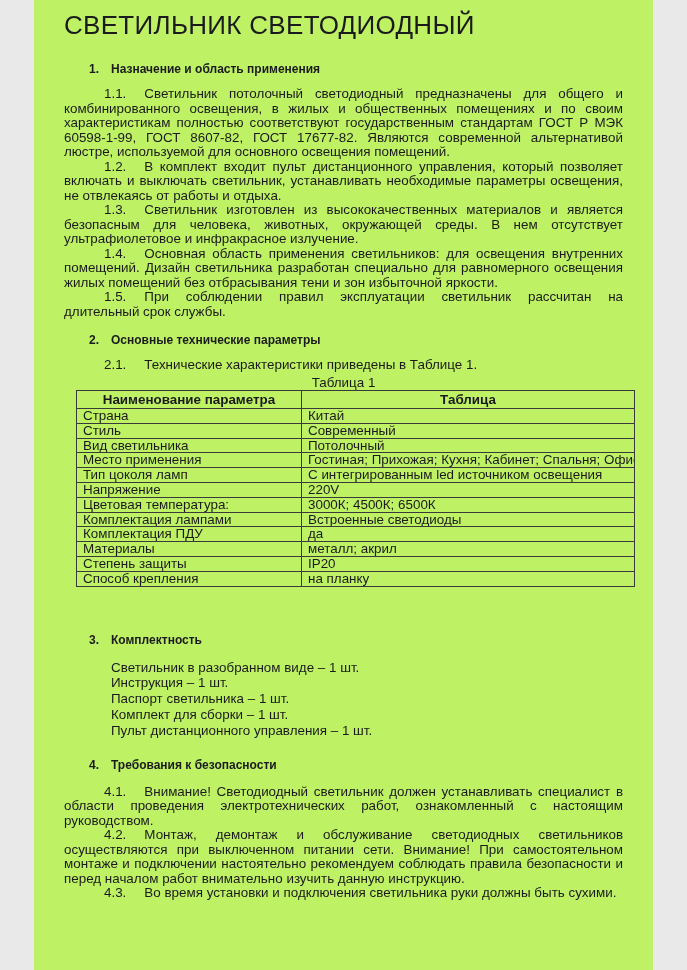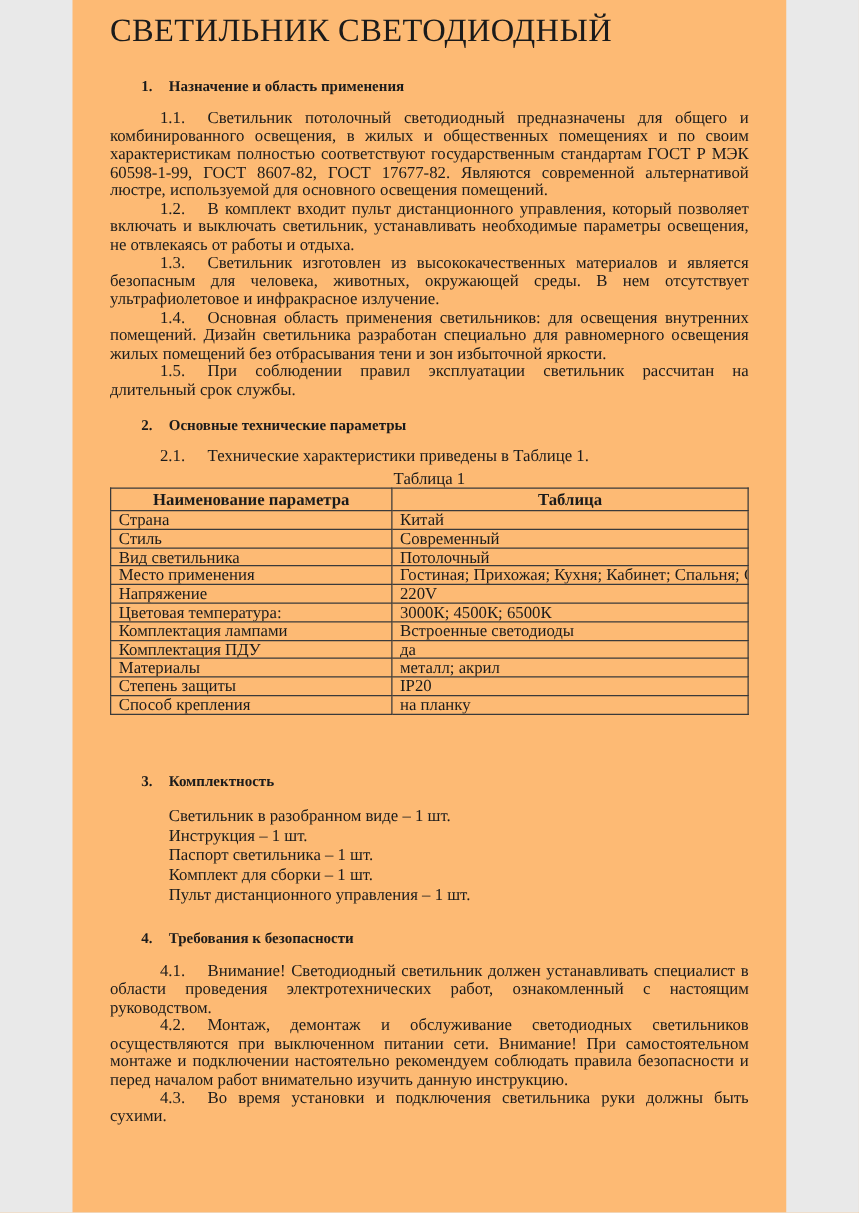--- a/index.html
+++ b/index.html
@@ -1,25 +1,25 @@
 <!DOCTYPE html>
 <html lang="ru"><head>
 <meta charset="utf-8">
 <style>
   html, body { margin: 0; padding: 0; background: #e9e9e9; }
   .page {
     position: relative;
-    width: 571px;
+    width: 619px;
     height: 970px;
     margin: 0 auto;
     box-sizing: border-box;
     padding: 6px 30px 0 30px;
-    background: #fdba74;
+    background: #bef264;
     color: #1b1b1b;
-    font-family: Liberation Serif, serif;
+    font-family: Liberation Sans, sans-serif;
     overflow: hidden;
   }
   .title {
     font-size: 26px;
     font-weight: 400;
     line-height: 34px;
     letter-spacing: 0.3px;
     margin: 2px 0 0 0;
   }
   .subtitle {
@@ -53,20 +53,21 @@
   .tcaption {
     text-align: center;
     font-size: 13.4px;
     line-height: 14.5px;
     margin-top: 3px;
   }
   table.specs {
     width: 100%;
     border-collapse: collapse;
     table-layout: fixed;
+    margin-left: 12px;
   }
   table.specs col.c1 { width: 225px; }
   table.specs th {
     font-size: 13.4px;
     font-weight: 700;
     line-height: 15px;
     padding: 1px 6px;
     text-align: center;
     border: 1px solid #3a3a3a;
   }
@@ -130,20 +131,24 @@
           </tr>
         <tr>
             <td>Вид светильника</td>
             <td>Потолочный</td>
           </tr>
         <tr>
             <td>Место применения</td>
             <td>Гостиная; Прихожая; Кухня; Кабинет; Спальня; Офис; Магазин</td>
           </tr>
         <tr>
+            <td>Тип цоколя ламп</td>
+            <td>С интегрированным led источником освещения</td>
+          </tr>
+        <tr>
             <td>Напряжение</td>
             <td>220V</td>
           </tr>
         <tr>
             <td>Цветовая температура:</td>
             <td>3000К; 4500К; 6500К</td>
           </tr>
         <tr>
             <td>Комплектация лампами</td>
             <td>Встроенные светодиоды</td>

